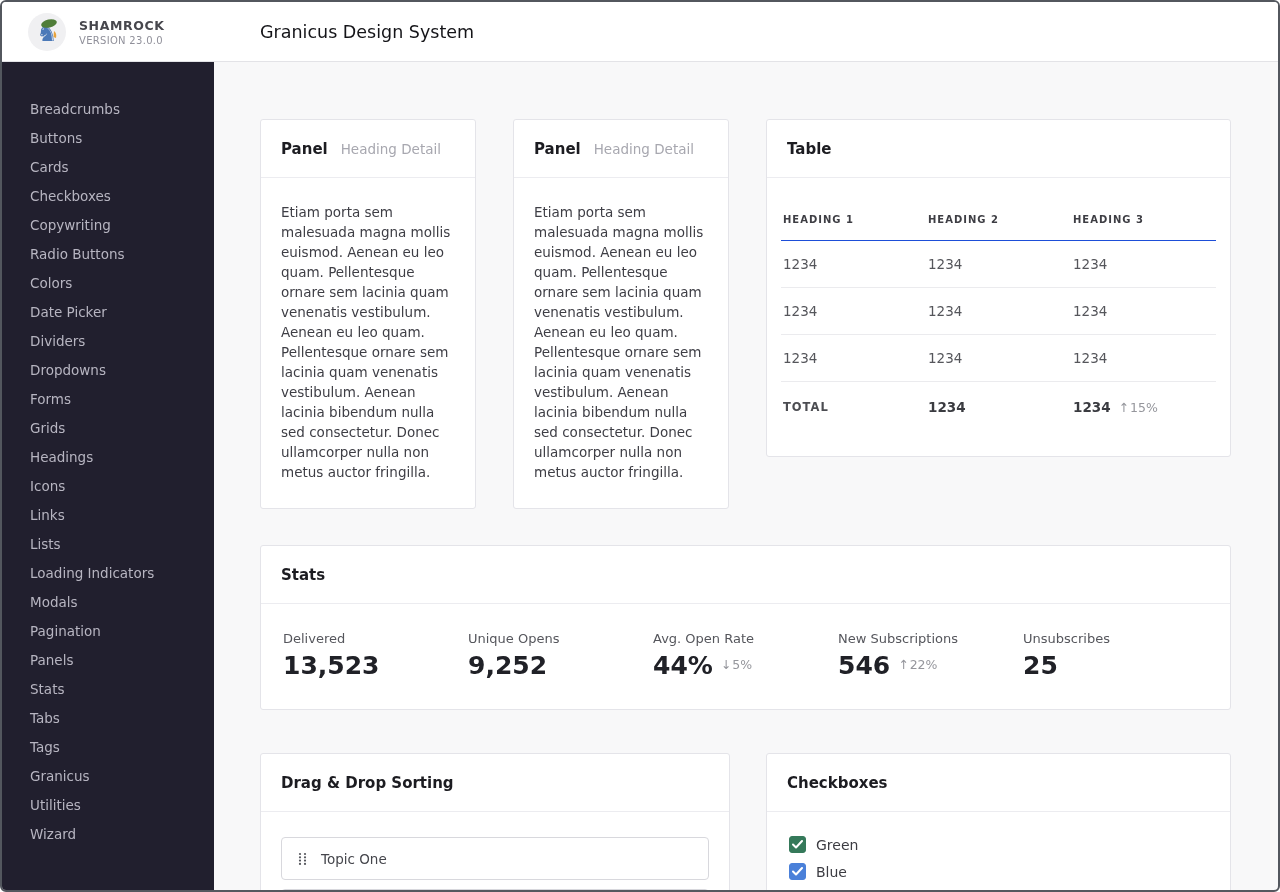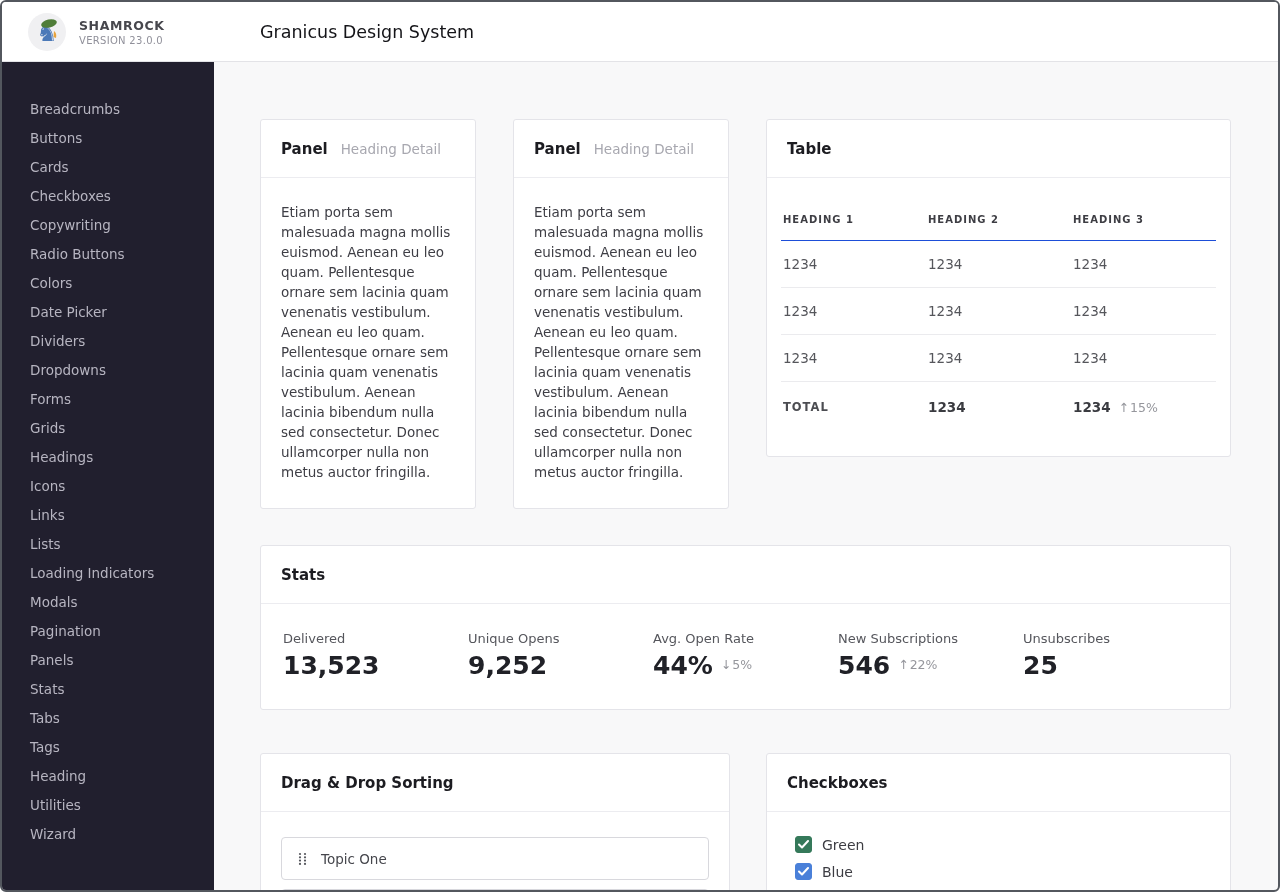--- a/index.html
+++ b/index.html
@@ -62,21 +62,21 @@
 
   
   .dragdrop-body { padding:25px 20px 20px; }
   .topic-row { border:1px solid #d8d8dd; border-radius:4px; height:43px; display:flex;
     align-items:center; padding:0 16px; gap:14px; margin-bottom:9px; background:#fff; cursor:grab; }
   .topic-label { font-size:13.5px; color:#45464c; }
   .grip { display:inline-flex; }
 
   
   .checks-body { padding:24px 22px 20px; }
-  .check-row { display:flex; align-items:center; margin-bottom:10px; height:17px; cursor:pointer;margin-left:6px; }
+  .check-row { display:flex; align-items:center; margin-bottom:10px; height:17px; cursor:pointer; }
   .checkbox-box { width:17px; height:17px; border-radius:3px; display:inline-flex;
     align-items:center; justify-content:center; flex:0 0 17px; }
   .checkbox-box.green { background:#35795a; border:1px solid #35795a; }
   .checkbox-box.blue  { background:#4a80d9; border:1px solid #4a80d9; }
   .check-label { font-size:14px; color:#3c3c42; margin-left:10px; }
 </style>
 </head>
 <body>
 
 <div class="frame">
@@ -116,21 +116,21 @@
     <a class="nav-item">Icons</a>
     <a class="nav-item">Links</a>
     <a class="nav-item">Lists</a>
     <a class="nav-item">Loading Indicators</a>
     <a class="nav-item">Modals</a>
     <a class="nav-item">Pagination</a>
     <a class="nav-item">Panels</a>
     <a class="nav-item">Stats</a>
     <a class="nav-item">Tabs</a>
     <a class="nav-item">Tags</a>
-    <a class="nav-item">Heading</a>
+    <a class="nav-item">Granicus</a>
     <a class="nav-item">Utilities</a>
     <a class="nav-item">Wizard</a>
   </nav>
 
   <main class="main">
 
     <section class="row1">
 
       <article class="card">
         <div class="card-head">

